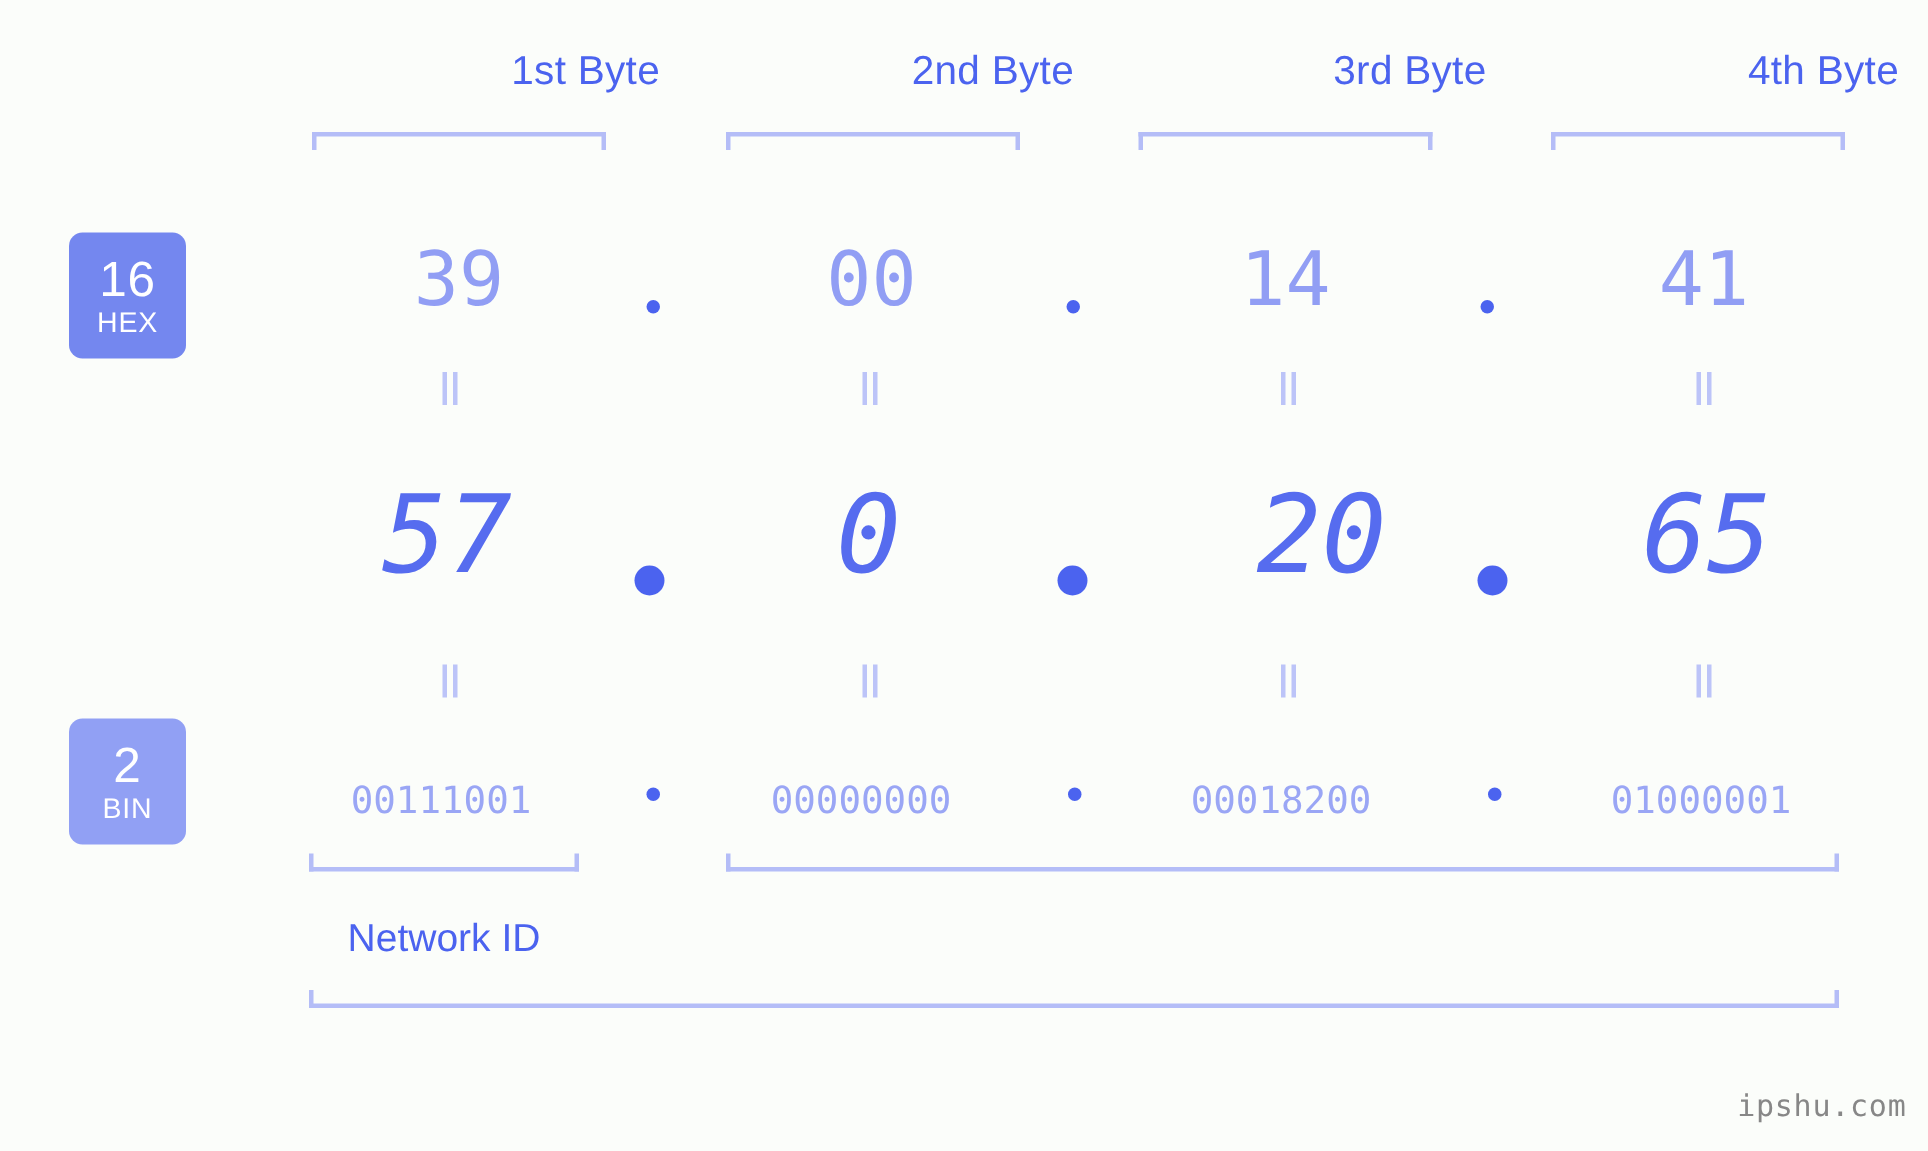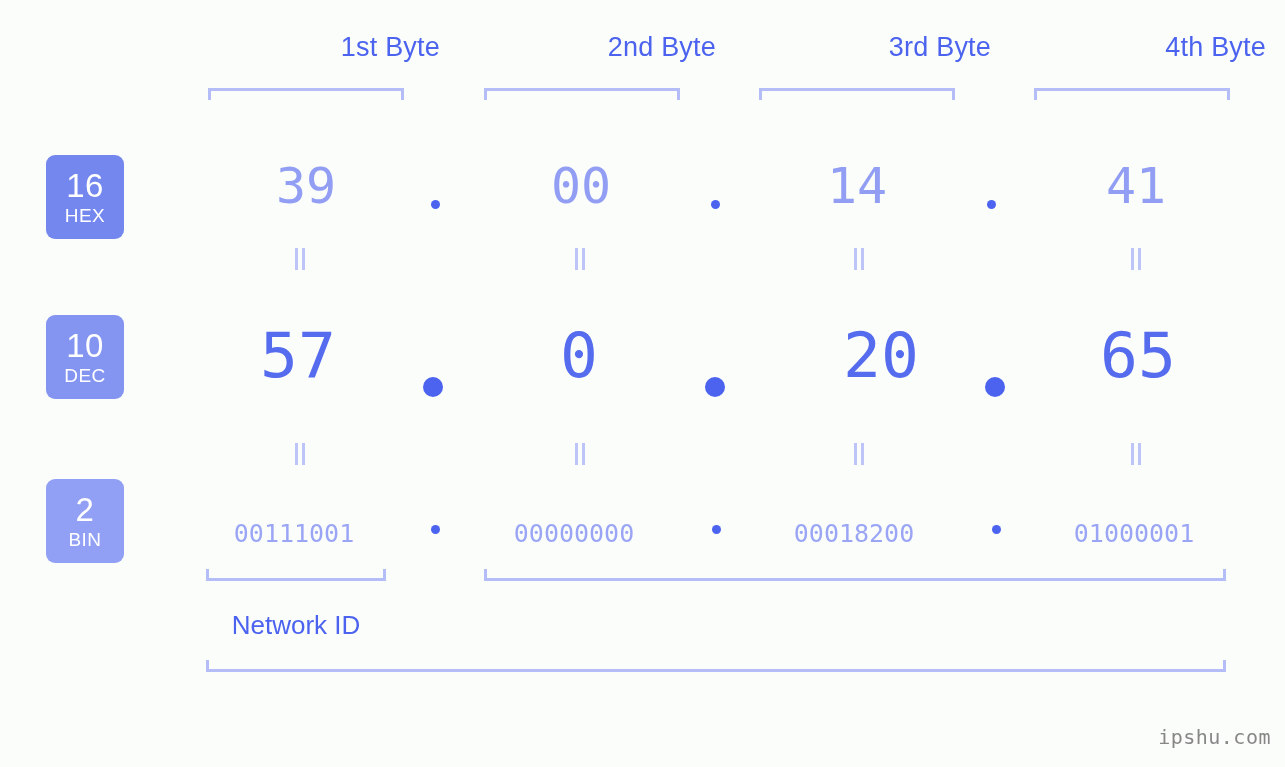--- a/index.html
+++ b/index.html
@@ -93,24 +93,25 @@
     top: 152px;
     width: 260px;
     font-size: 50px;
     color: #919ef4;
     line-height: 68px;
   }
 
   .dec-row .cell {
     top: 292px;
     width: 260px;
-    font-size: 63px;
+    font-size: 72px;
     color: #566cef;
     line-height: 128px;
     font-weight: 400;
+    font-style: italic;
   }
 
   .bin-row .cell {
     top: 511px;
     width: 260px;
     font-size: 25px;
     color: #9aa6f5;
     line-height: 46px;
     letter-spacing: 0px;
   }
@@ -184,24 +185,20 @@
   <div class="bracket-down" style="left:208px; top:88px; width:196px;"></div>
   <div class="bracket-down" style="left:484px; top:88px; width:196px;"></div>
   <div class="bracket-down" style="left:759px; top:88px; width:196px;"></div>
   <div class="bracket-down" style="left:1034px; top:88px; width:196px;"></div>
 
   <div class="badge" style="top:155px; background:#7487ef;">
     <span class="num">16</span>
     <span class="sub">HEX</span>
   </div>
 
-  <div class="badge" style="top:315px; background:#8394f1;">
-    <span class="num">10</span>
-    <span class="sub">DEC</span>
-  </div>
 
   <div class="badge" style="top:479px; background:#91a0f4;">
     <span class="num">2</span>
     <span class="sub">BIN</span>
   </div>
 
   <div class="hex-row">
     <div class="cell" style="left:176px;">39</div>
     <div class="cell" style="left:451px;">00</div>
     <div class="cell" style="left:727px;">14</div>

